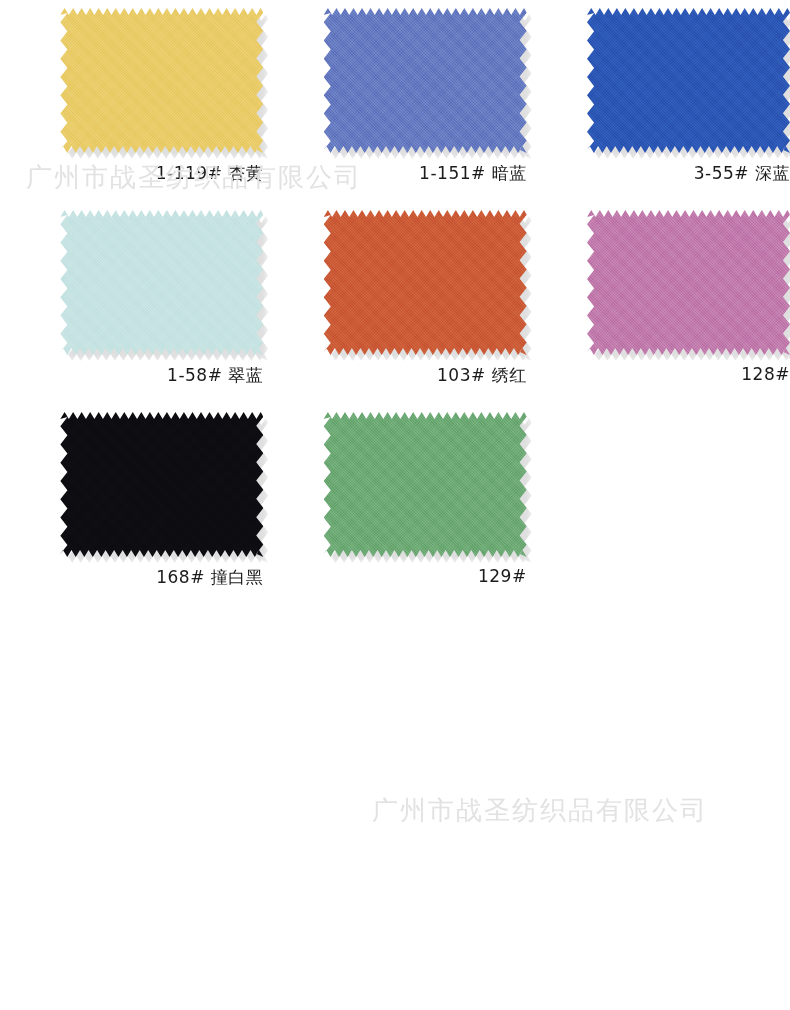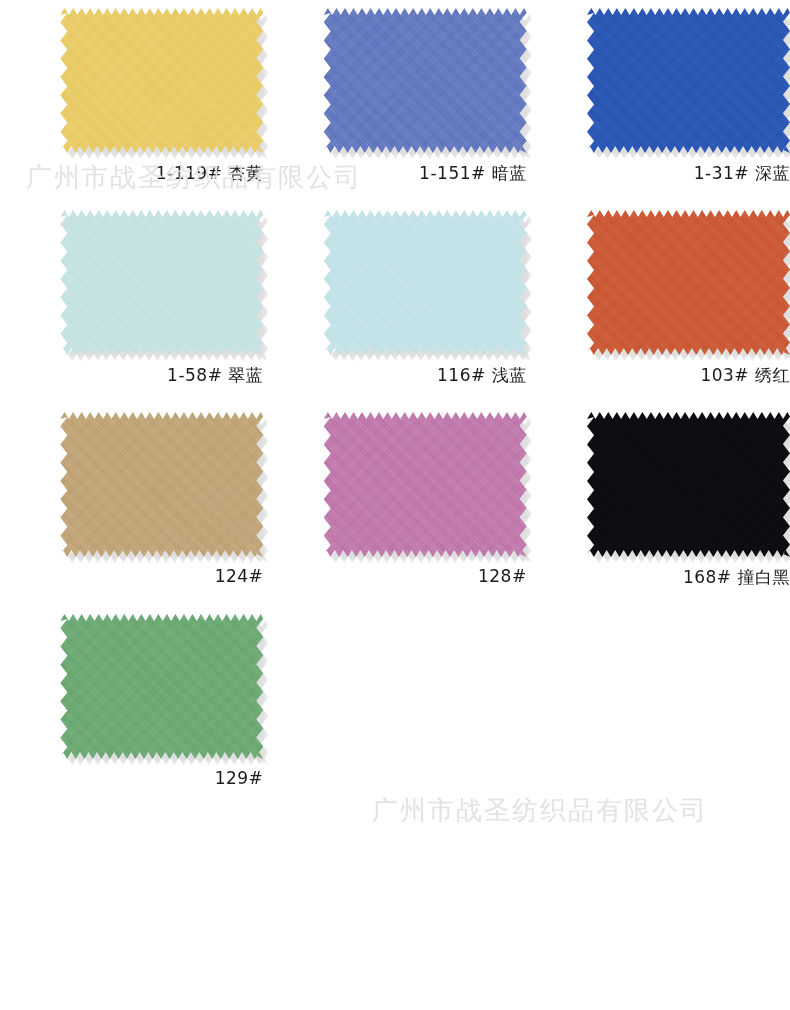--- a/index.html
+++ b/index.html
@@ -178,53 +178,39 @@
         <div class="swatch-shadow"></div>
         <div class="swatch" style="background: rgb(100, 120, 192);"></div>
       </div>
       <div class="caption">1-151# 暗蓝</div>
     </div>
     <div class="cell">
       <div class="swatch-wrap">
         <div class="swatch-shadow"></div>
         <div class="swatch" style="background: rgb(43, 85, 180);"></div>
       </div>
-      <div class="caption">1-31# 深蓝</div>
+      <div class="caption">3-55# 深蓝</div>
     </div>
     <div class="cell">
       <div class="swatch-wrap">
         <div class="swatch-shadow"></div>
         <div class="swatch" style="background: rgb(197, 227, 226);"></div>
       </div>
       <div class="caption">1-58# 翠蓝</div>
     </div>
     <div class="cell">
       <div class="swatch-wrap">
         <div class="swatch-shadow"></div>
-        <div class="swatch" style="background: rgb(195, 227, 232);"></div>
-      </div>
-      <div class="caption">116# 浅蓝</div>
-    </div>
-    <div class="cell">
-      <div class="swatch-wrap">
-        <div class="swatch-shadow"></div>
         <div class="swatch" style="background: rgb(202, 89, 54);"></div>
       </div>
       <div class="caption">103# 绣红</div>
     </div>
     <div class="cell">
       <div class="swatch-wrap">
         <div class="swatch-shadow"></div>
-        <div class="swatch" style="background: rgb(192, 163, 118);"></div>
-      </div>
-      <div class="caption">124#</div>
-    </div>
-    <div class="cell">
-      <div class="swatch-wrap">
-        <div class="swatch-shadow"></div>
         <div class="swatch" style="background: rgb(192, 120, 171);"></div>
       </div>
       <div class="caption">128#</div>
     </div>
     <div class="cell">
       <div class="swatch-wrap">
         <div class="swatch-shadow"></div>
         <div class="swatch" style="background: rgb(13, 13, 17);"></div>
       </div>
       <div class="caption">168# 撞白黑</div>

